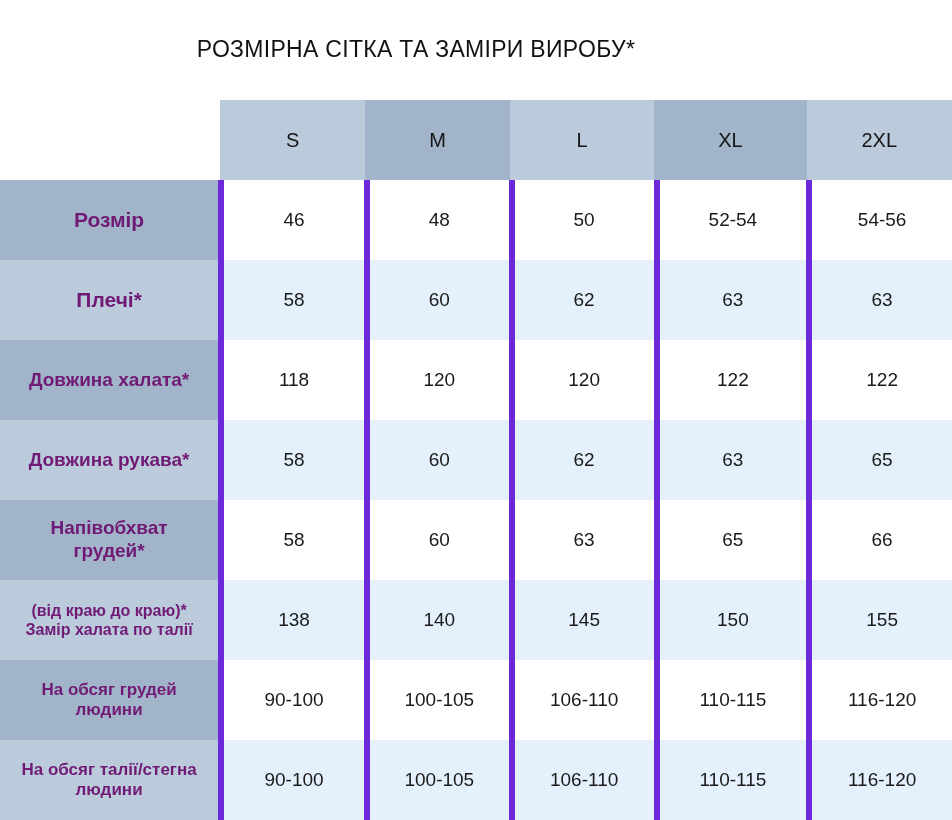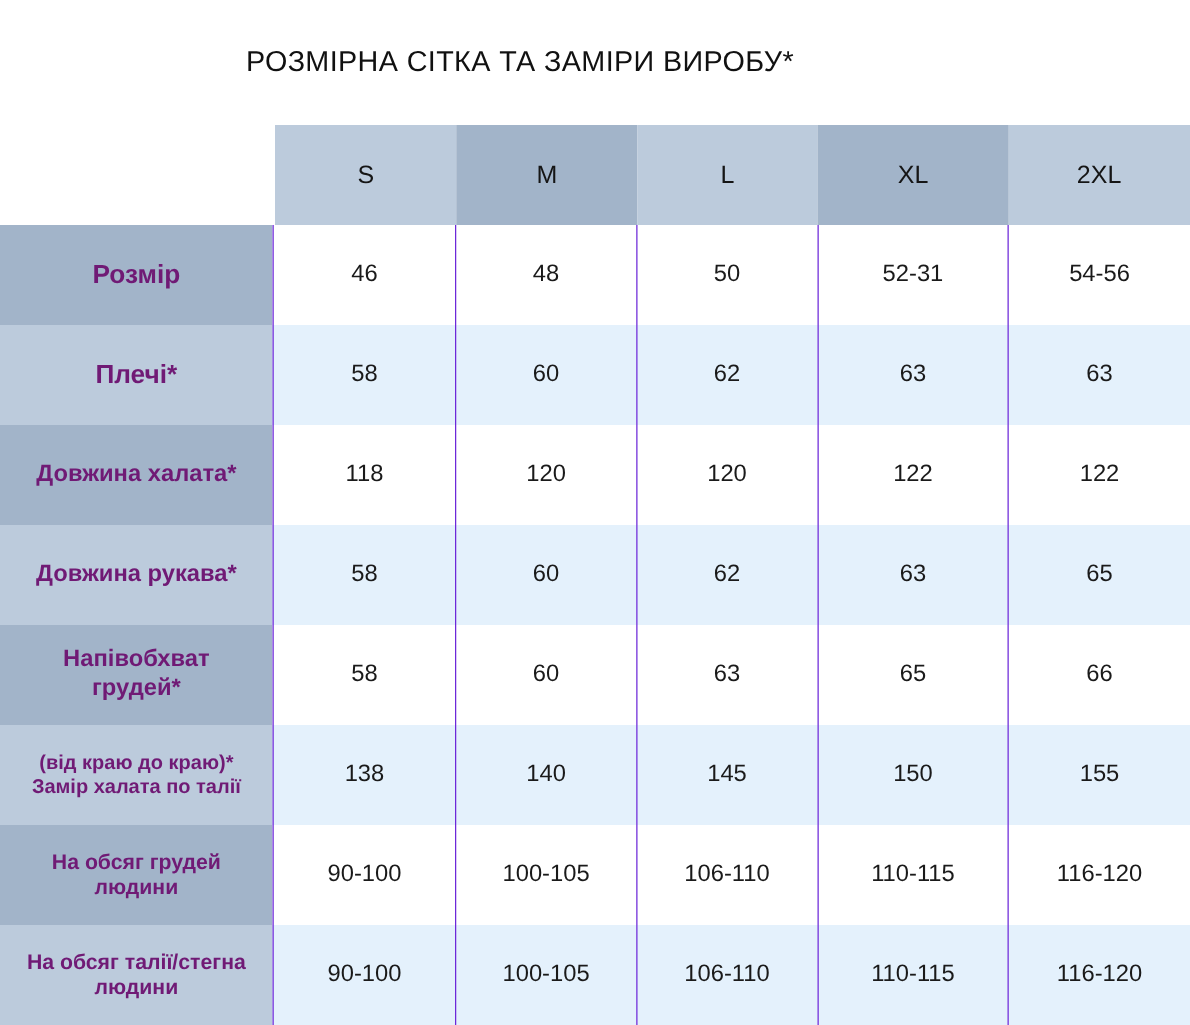--- a/index.html
+++ b/index.html
@@ -77,21 +77,21 @@
     .rlabel.fs-sm { font-size: 17px; }
     .rlabel.fs-xs { font-size: 16px; }
     .cell {
       height: 80px;
       display: flex;
       align-items: center;
       justify-content: center;
       font-size: 19px;
       color: #1a1a1a;
       box-sizing: border-box;
-      border-left: 1px solid #6d28d9;
+      border-left: 6px solid #6d28d9;
     }
     .row.white .cell { background: #ffffff; }
     .row.blue  .cell { background: #e4f1fc; }
     .w1 { width: 147px; }
     .w2 { width: 146px; }
     .w3 { width: 146px; }
     .w4 { width: 154px; }
     .w5 { width: 147px; }
   </style>
 </head>
@@ -107,21 +107,21 @@
     <div class="hcell light w3">L</div>
     <div class="hcell dark w4">XL</div>
     <div class="hcell light w5">2XL</div>
   </div>
 
   <div class="row white" style="top:80px;">
     <div class="rlabel dark fs-lg">Розмір</div>
     <div class="cell w1">46</div>
     <div class="cell w2">48</div>
     <div class="cell w3">50</div>
-    <div class="cell w4">52-31</div>
+    <div class="cell w4">52-54</div>
     <div class="cell w5">54-56</div>
   </div>
 
   <div class="row blue" style="top:160px;">
     <div class="rlabel light fs-lg">Плечі*</div>
     <div class="cell w1">58</div>
     <div class="cell w2">60</div>
     <div class="cell w3">62</div>
     <div class="cell w4">63</div>
     <div class="cell w5">63</div>

